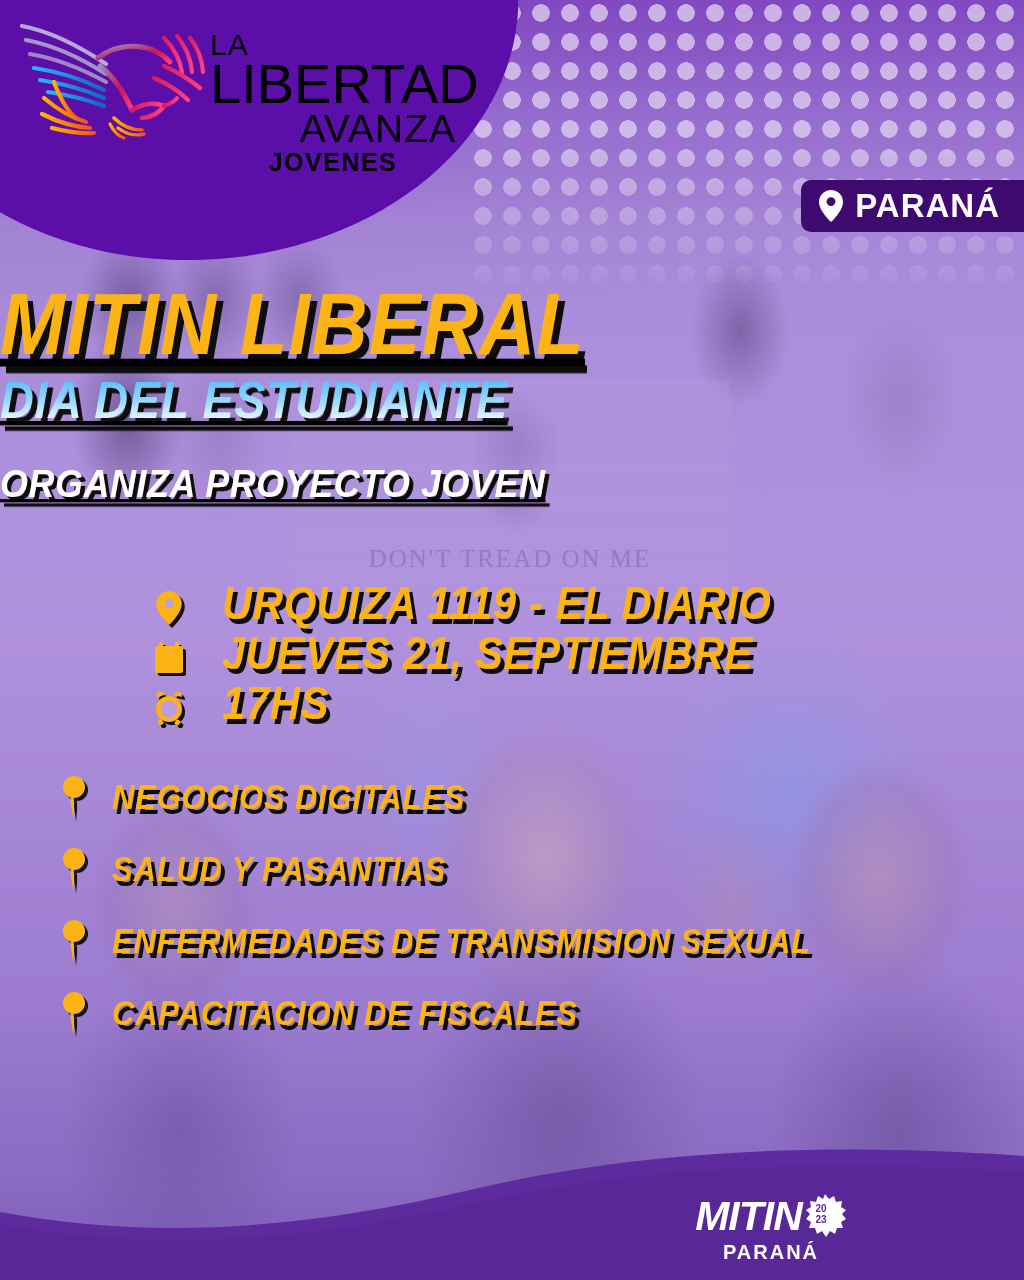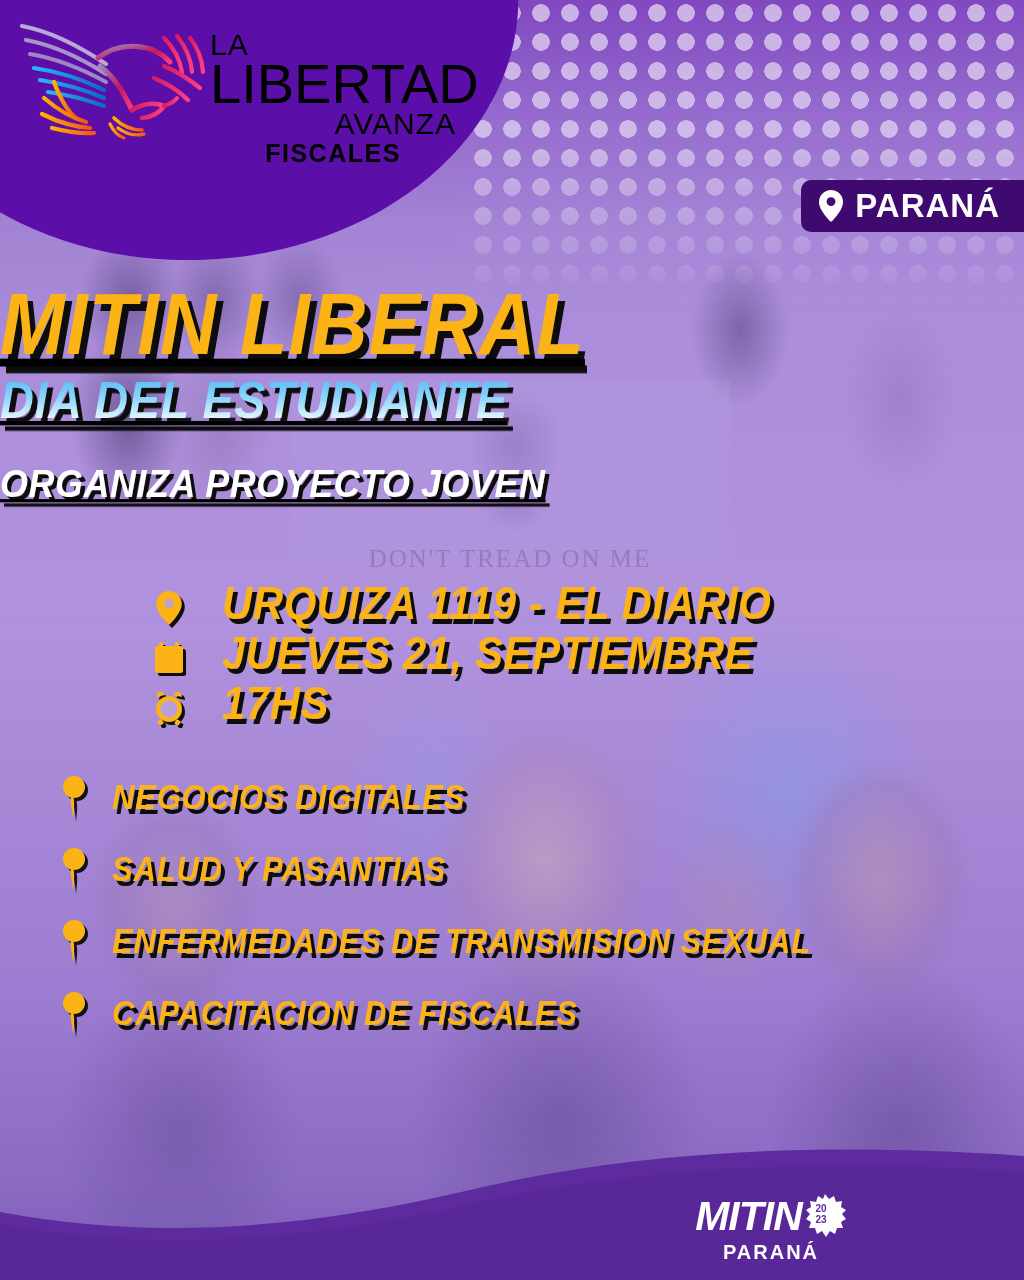--- a/index.html
+++ b/index.html
@@ -142,21 +142,21 @@
     font-weight: 400;
     letter-spacing: 1px;
   }
   .lla-lib {
     font-size: 56px;
     font-weight: 400;
     letter-spacing: 0px;
     margin-top: -4px;
   }
   .lla-av {
-    font-size: 30px;
+    font-size: 39px;
     font-weight: 400;
     letter-spacing: 1px;
     text-align: right;
     margin-top: -3px;
   }
   .lla-jov {
     font-size: 25px;
     font-weight: 700;
     letter-spacing: 1.5px;
     text-align: center;
@@ -380,21 +380,21 @@
 
         <path d="M100 100 C108 108 118 112 128 112" stroke="url(#gOrange)" stroke-width="3.6"></path>
         <path d="M104 110 C112 116 122 118 130 116" stroke="url(#gOrange)" stroke-width="3.4"></path>
         <path d="M96 106 C100 114 104 118 110 120" stroke="url(#gOrange)" stroke-width="3.2"></path>
       </g>
     </svg>
     <div class="lla-text">
       <div class="lla-la">LA</div>
       <div class="lla-lib">LIBERTAD</div>
       <div class="lla-av">AVANZA</div>
-      <div class="lla-jov">FISCALES</div>
+      <div class="lla-jov">JOVENES</div>
     </div>
   </div>
 
   <div class="parana-badge">
     <svg width="24" height="32" viewBox="0 0 24 32">
       <path d="M12 0 C5.4 0 0 5.4 0 12 C0 21 12 32 12 32 C12 32 24 21 24 12 C24 5.4 18.6 0 12 0 Z" fill="#fdfdfd"></path>
       <circle cx="12" cy="11.6" r="4.4" fill="#3e0a70"></circle>
     </svg>
     <span class="lbl">PARANÁ</span>
   </div>

